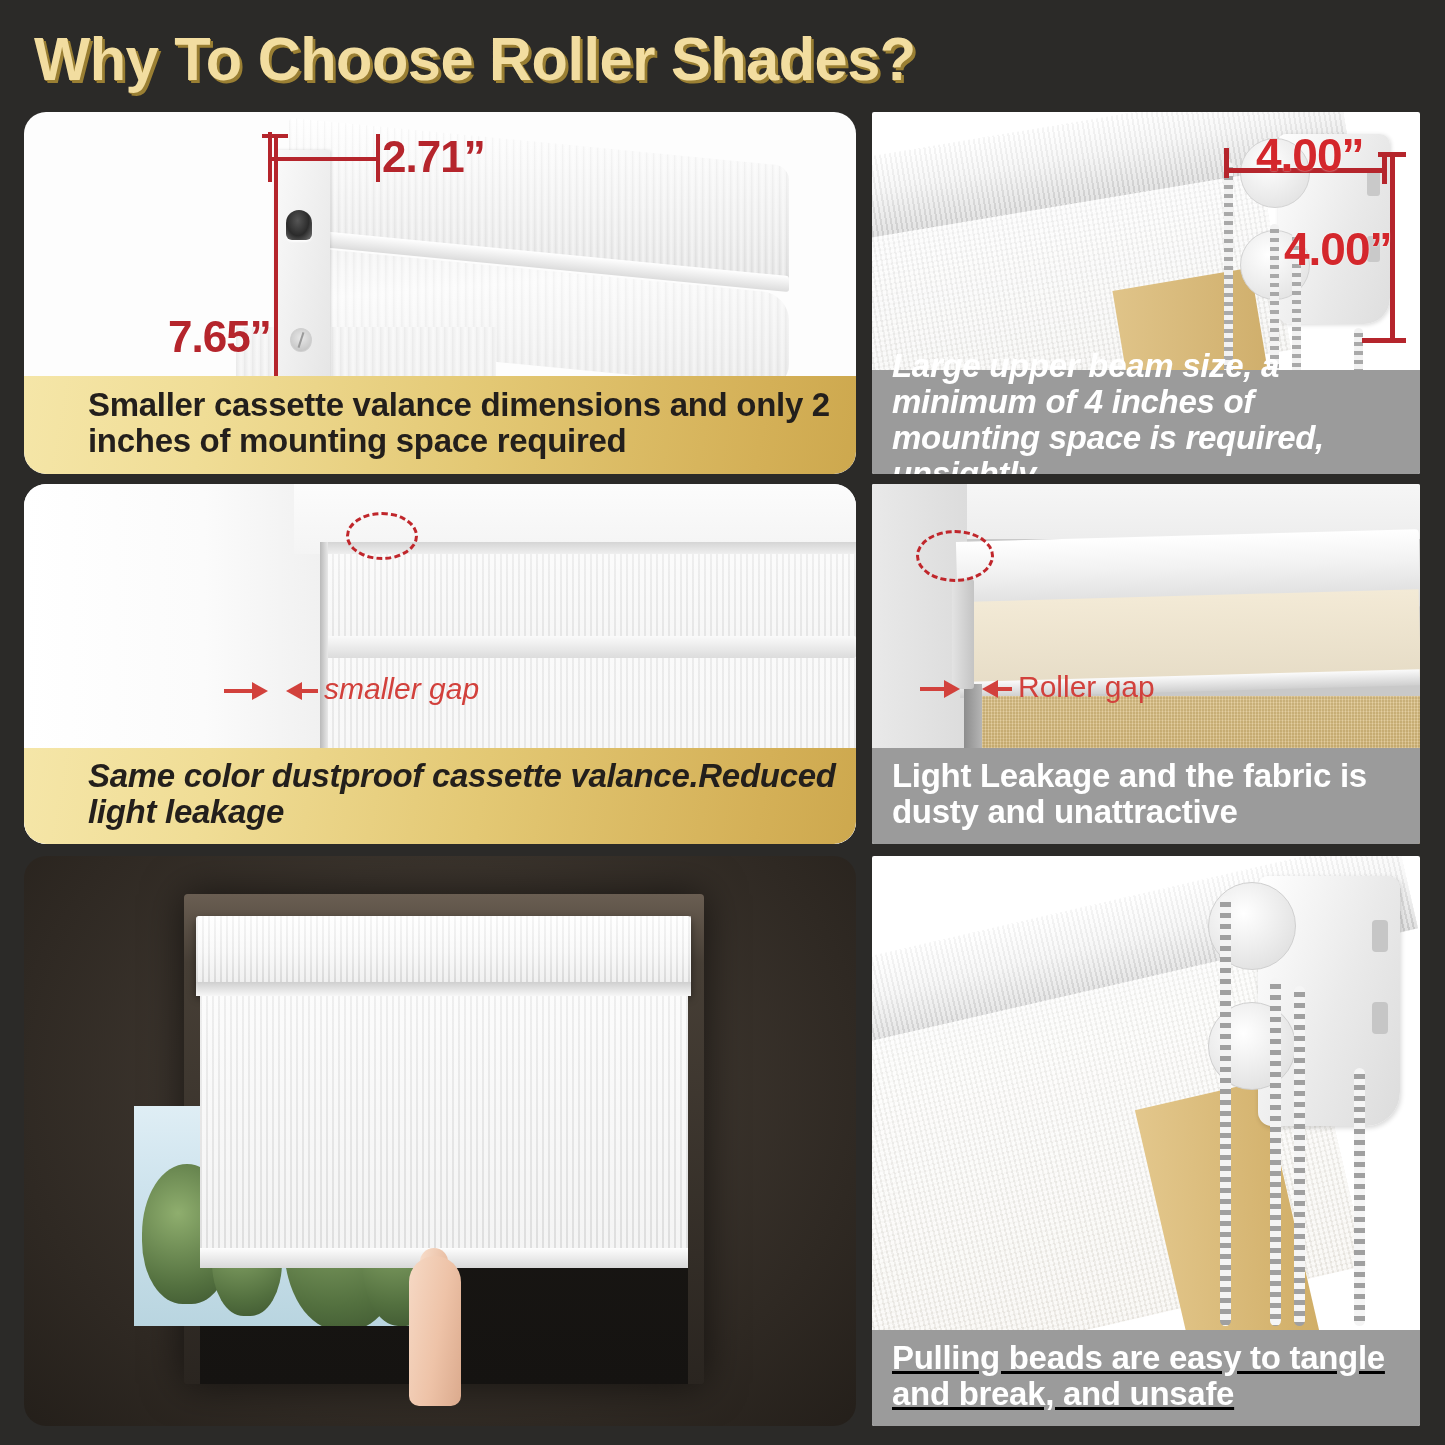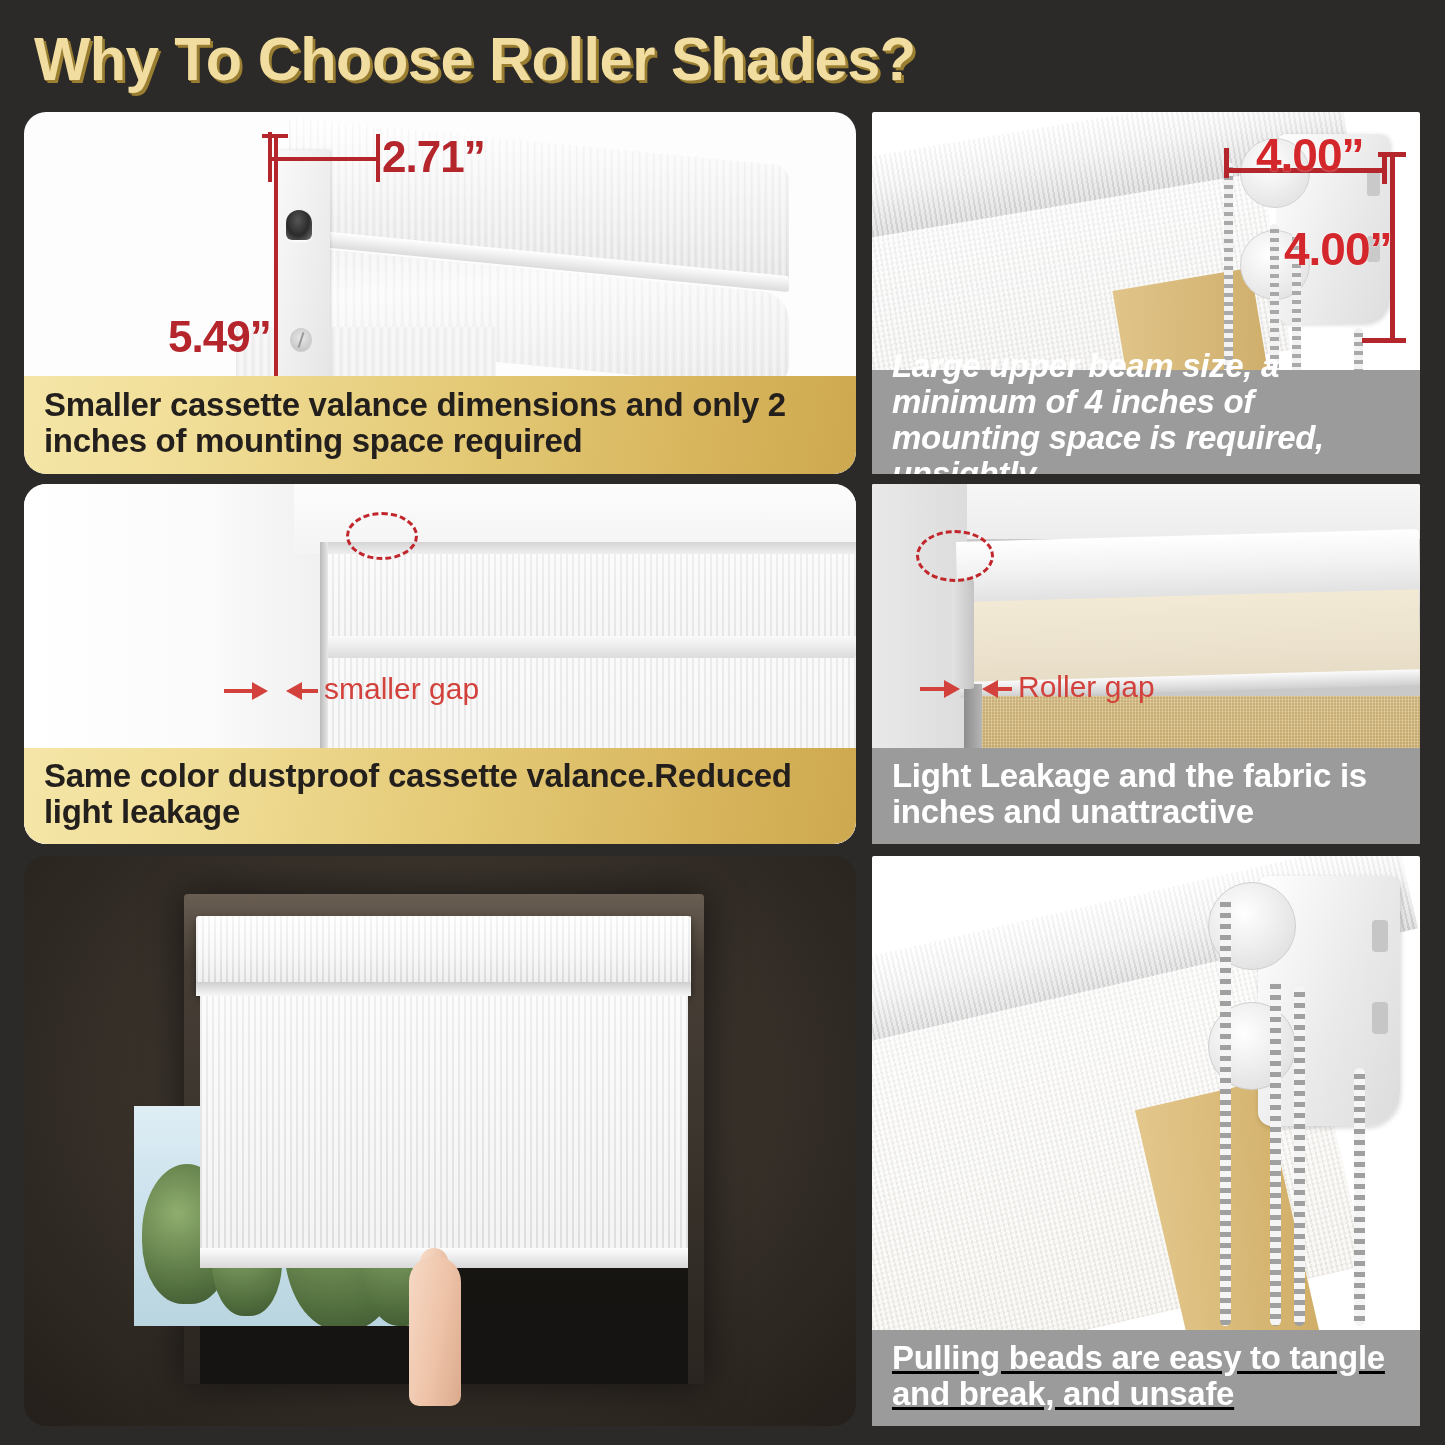--- a/index.html
+++ b/index.html
@@ -55,21 +55,21 @@
   .caption.gold {
     background: linear-gradient(100deg, #f5e6a8 0%, #f0dd96 22%, #e3c874 55%, #d4b057 88%, #cda84e 100%);
     border-bottom-left-radius: 22px;
     border-bottom-right-radius: 22px;
   }
   .caption.gray { background: #9b9b9b; }
   .cap-text {
     font-size: 33px; font-weight: bold; line-height: 1.09;
     letter-spacing: -0.3px;
   }
-  .caption.gold .cap-text { color: #231f1c; }
+  .caption.gold .cap-text { color: #231f1c; margin-left: 44px; }
   .caption.gray .cap-text { color: #ffffff; }
 
   
   .p1-bg { position:absolute; inset:0; background:#fdfdfd; }
   .p1-valance {
     position: absolute; left: 265px; top: 30px;
     width: 500px; height: 240px;
     transform: skewY(5.5deg);
   }
   .p1-top {
@@ -421,21 +421,21 @@
       </div>
 
       <div class="dimred" style="left:244px; top:45px; width:112px; height:4px;"></div>
       <div class="dimred" style="left:244px; top:20px; width:4px; height:50px;"></div>
       <div class="dimred" style="left:352px; top:22px; width:4px; height:48px;"></div>
       <div class="dimlabel" style="left:358px; top:20px; font-size:44px;">2.71”</div>
 
       <div class="dimred" style="left:250px; top:22px; width:4px; height:298px;"></div>
       <div class="dimred" style="left:238px; top:22px; width:26px; height:4px;"></div>
       <div class="dimred" style="left:238px; top:316px; width:26px; height:4px;"></div>
-      <div class="dimlabel" style="left:144px; top:200px; font-size:44px;">5.49”</div>
+      <div class="dimlabel" style="left:144px; top:200px; font-size:44px;">7.65”</div>
     </div>
 
     <div class="caption gold" style="height:98px;">
       <div class="cap-text">Smaller cassette valance dimensions and only 2 inches of mounting space required</div>
     </div>
   </div>
 
   <div class="panel right" style="left:872px; top:112px; width:548px; height:362px;">
     <div class="photo">
       <div class="p2-bg"></div>
@@ -465,21 +465,21 @@
       <div class="dimred" style="left:506px; top:40px; width:28px; height:5px;"></div>
       <div class="dimred" style="left:490px; top:226px; width:44px; height:5px;"></div>
       <div class="dimlabel" style="left:412px; top:110px; font-size:46px; color:#d4272c;">4.00”</div>
     </div>
 
     <div class="caption gray" style="height:104px;font-style:italic;">
       <div class="cap-text">Large upper beam size, a minimum of 4 inches of mounting space is required, unsightly</div>
     </div>
   </div>
 
-  <div class="panel left" style="left:24px; top:484px; width:832px; height:360px;">
+  <div class="panel left" style="left:24px; top:484px; width:832px; height:360px;font-style:italic;">
     <div class="photo">
       <div class="p3-bg"></div>
       <div class="p3-frame-l"></div>
       <div class="p3-frame-top"></div>
       <div class="p3-cassette"></div>
       <div class="p3-shade1"></div>
       <div class="p3-rail"></div>
       <div class="p3-shade2"></div>
       <div class="p3-edge"></div>
 
@@ -512,21 +512,21 @@
       <div class="dashcircle" style="left:44px; top:46px; width:78px; height:52px;"></div>
 
       <div class="arrow-stem" style="left:48px; top:203px; width:26px;"></div>
       <div class="arrow-r" style="left:72px; top:196px;"></div>
       <div class="arrow-l" style="left:110px; top:196px;"></div>
       <div class="arrow-stem" style="left:124px; top:203px; width:16px;"></div>
       <div class="gaplabel" style="left:146px; top:186px;">Roller gap</div>
     </div>
 
     <div class="caption gray" style="height:96px;">
-      <div class="cap-text">Light Leakage and the fabric is inches and unattractive</div>
+      <div class="cap-text">Light Leakage and the fabric is dusty and unattractive</div>
     </div>
   </div>
 
   <div class="panel left" style="left:24px; top:856px; width:832px; height:570px;">
     <div class="photo">
       <div class="p5-bg"></div>
       <div class="p5-recess"></div>
       <div class="p5-window"></div>
 
       <div class="p5-glass">

